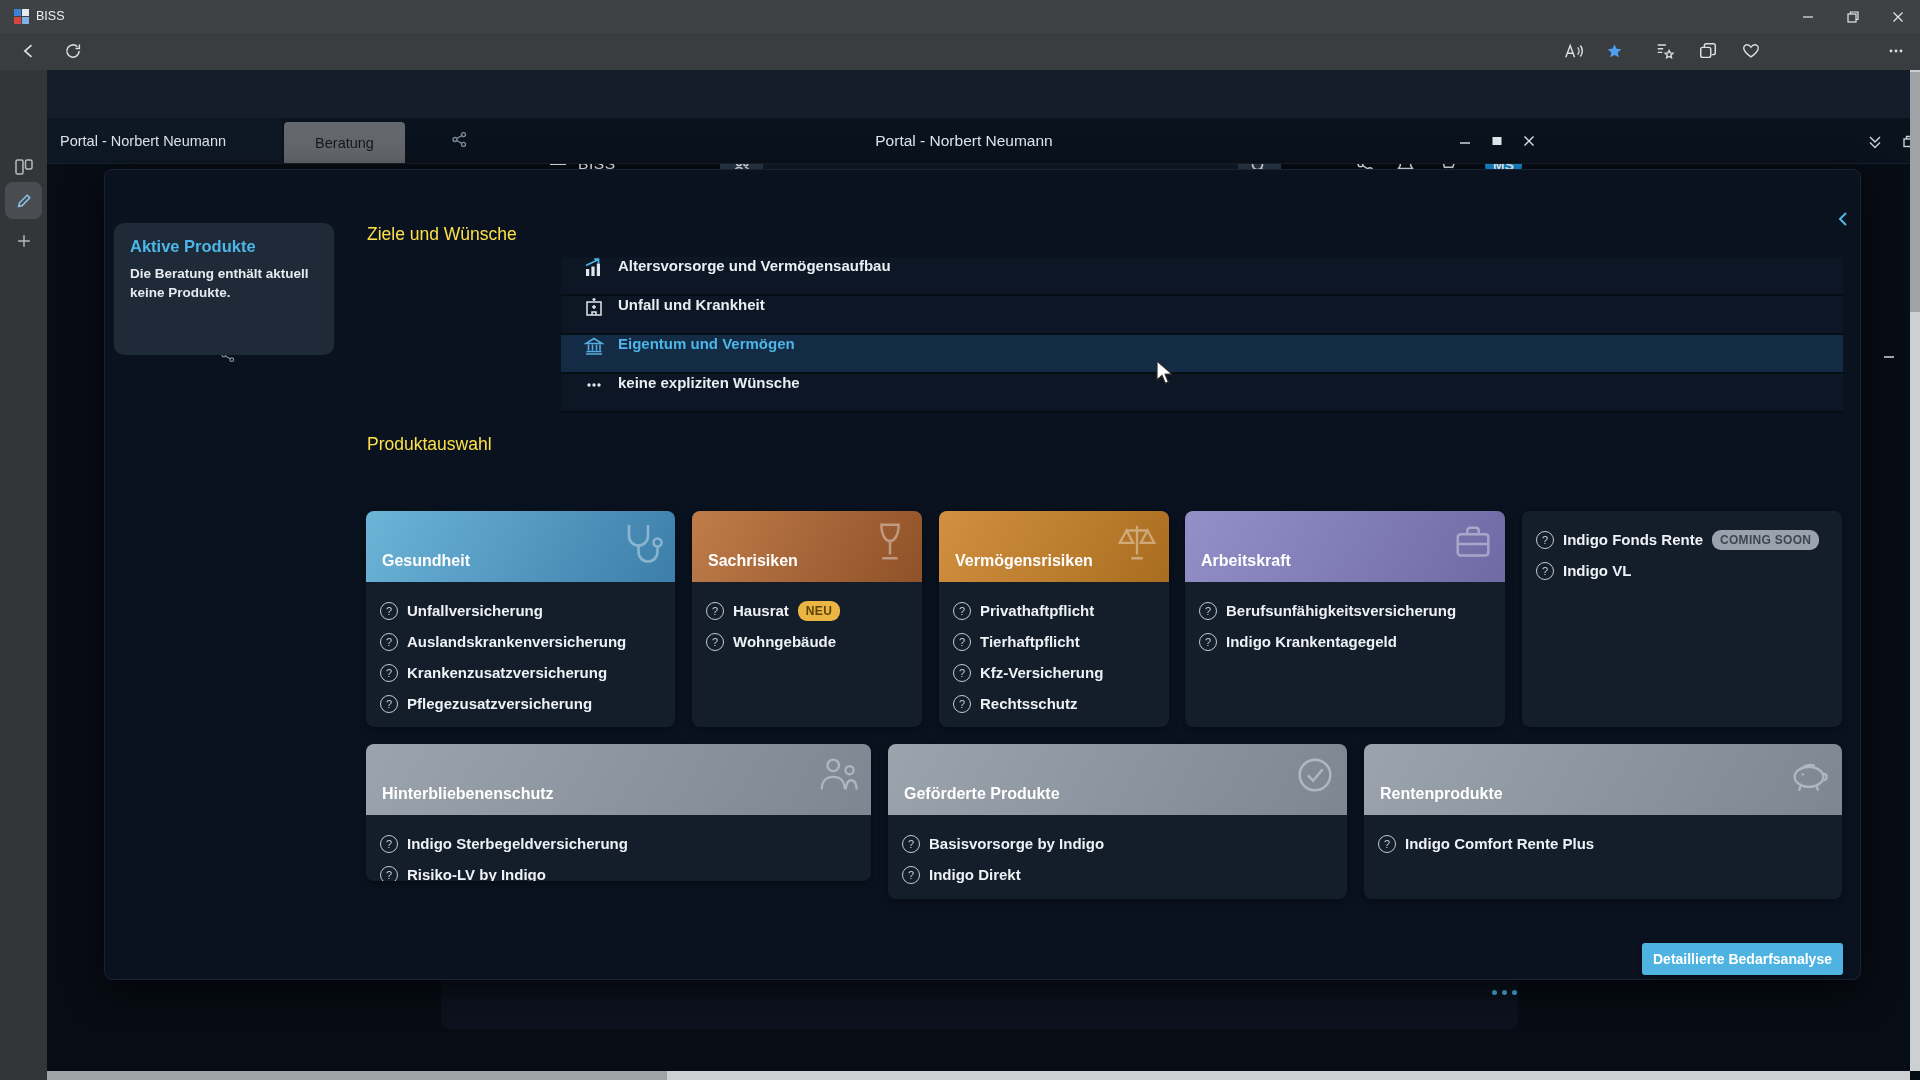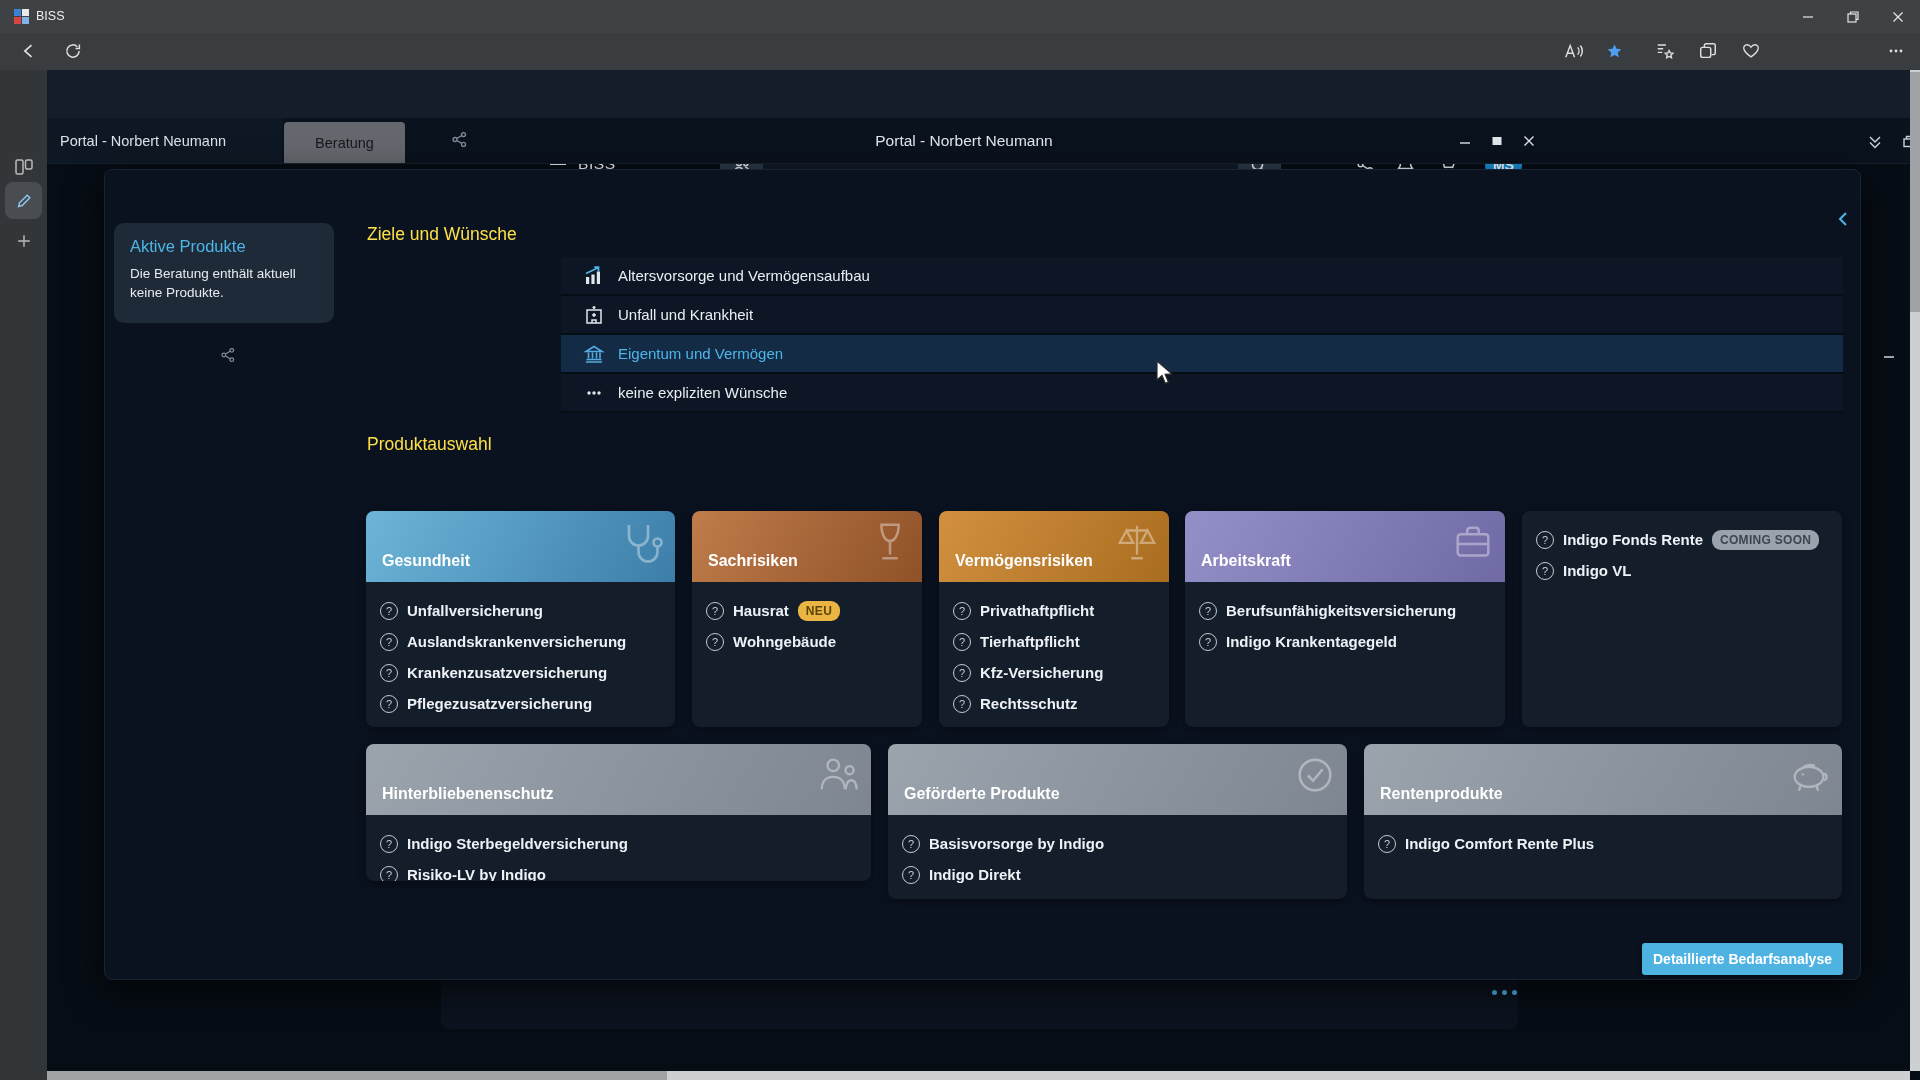--- a/index.html
+++ b/index.html
@@ -44,35 +44,35 @@
 
   
   .ghostwin{left:441px;top:900px;width:1077px;height:129px;background:#0c131e;border-radius:0 0 8px 8px;}
   .dots3{display:flex;gap:5px;}
   .dots3 b{width:5px;height:5px;border-radius:50%;background:#4db6e8;}
 
   .bwin{left:104px;top:169px;width:1757px;height:811px;background:#0a1220;border:1px solid #182435;
         border-radius:8px;box-shadow:0 10px 36px rgba(0,0,0,.65);box-sizing:border-box;}
   .bwin-title{left:104px;top:169px;width:1757px;height:34px;display:flex;align-items:center;}
 
-  .apcard{left:114px;top:223px;width:220px;height:100px;background:#1f2a38;border-radius:10px;
-          padding:14px 16px;box-sizing:border-box;}
+  .apcard{left:114px;top:223px;width:220px;height:132px;background:#1f2a38;border-radius:10px;
+          padding:14px 16px;box-sizing:border-box;font-weight:bold;}
   .apcard .t{color:#4db6e8;font-size:16.5px;margin-bottom:9px;}
   .apcard .b{font-size:13.5px;line-height:1.4;color:#e6ebf0;}
 
   .h-cyan{color:#fde047;font-size:17.5px;font-weight:400;}
 
   .initpanel{left:367px;top:257px;width:173px;height:154px;background:#1a2432;border-radius:8px;padding:6px;box-sizing:border-box;}
   .initbtn{height:71px;display:flex;align-items:center;justify-content:center;gap:8px;border-radius:6px;
            font-size:13.5px;font-weight:600;color:#e6ebf0;}
   .initbtn.active{background:#0c1624;color:#4db6e8;}
 
   .goals{left:561px;top:257px;width:1282px;}
-  .goalrow{display:flex;align-items:center;gap:13px;height:37px;padding-left:22px;background:#0d1624;
-           border-bottom:2px solid #070d15;font-size:15px;font-weight:400;color:#e9eef3;}
+  .goalrow{display:flex;align-items:flex-start;gap:13px;height:37px;padding-left:22px;background:#0d1624;
+           border-bottom:2px solid #070d15;font-size:15px;font-weight:700;color:#e9eef3;}
   .goalrow.sel{background:#142b45;color:#4db6e8;}
 
   .card{position:absolute;border-radius:8px;overflow:hidden;background:#141e2b;box-shadow:0 2px 10px rgba(0,0,0,.45);margin-top:46px;}
   .card-head{position:relative;height:71px;}
   .card-head .ct{position:absolute;left:16px;bottom:12px;font-size:16px;font-weight:700;color:#fff;}
   .card-head .hi{position:absolute;right:10px;top:9px;opacity:.38;}
   .card-body{padding:13px 14px;}
   .pitem{display:flex;align-items:center;gap:9px;height:31px;}
   .q{width:18px;height:18px;border:1px solid #c2cad2;border-radius:50%;display:flex;align-items:center;
      justify-content:center;font-size:11px;color:#c2cad2;flex:0 0 18px;box-sizing:border-box;}

